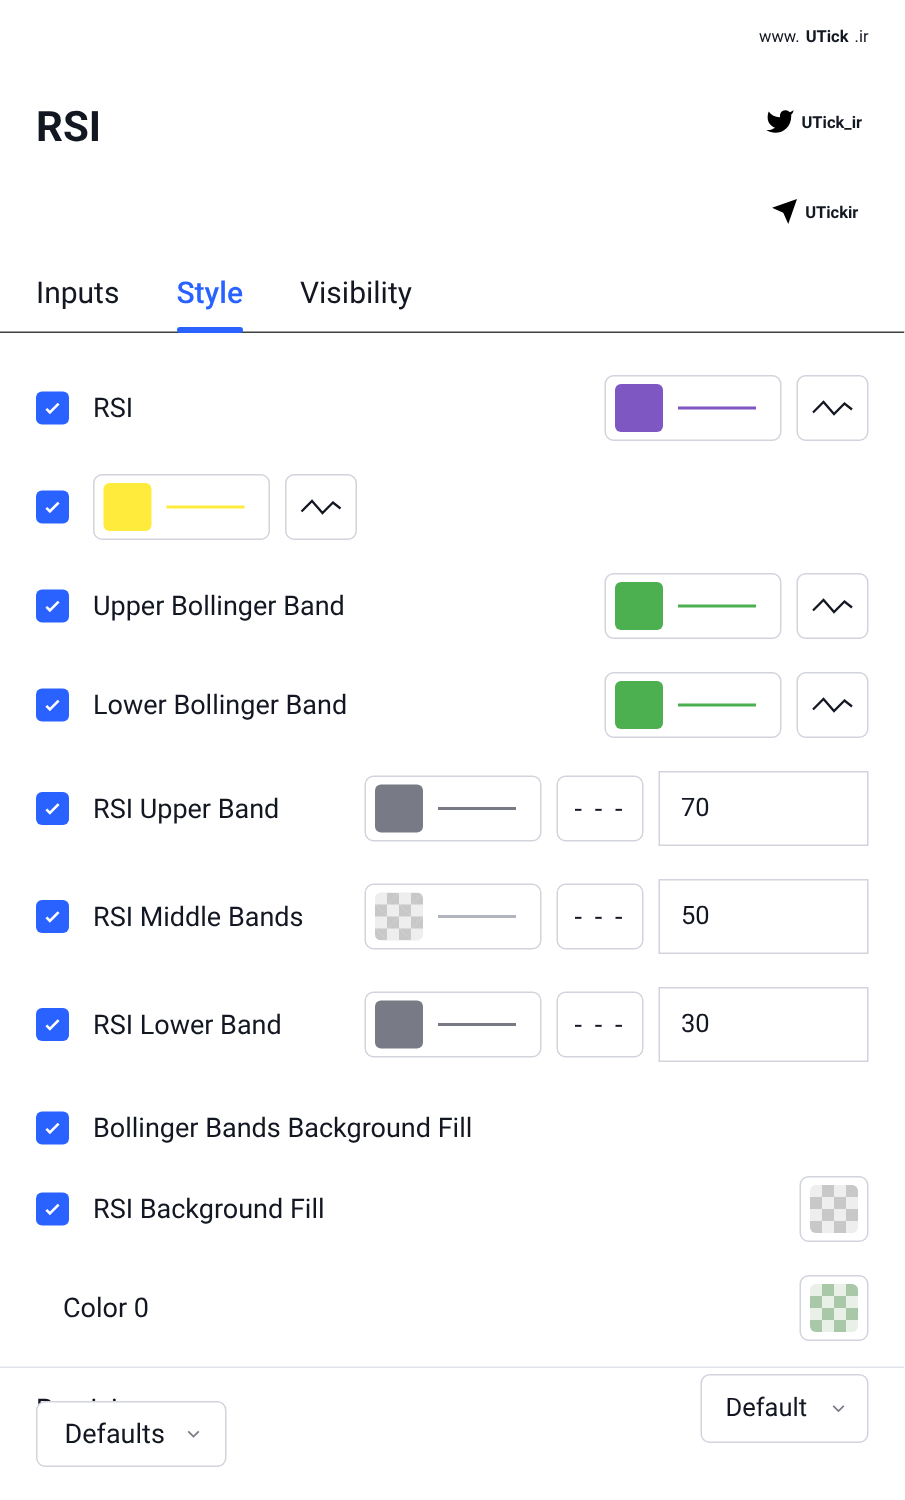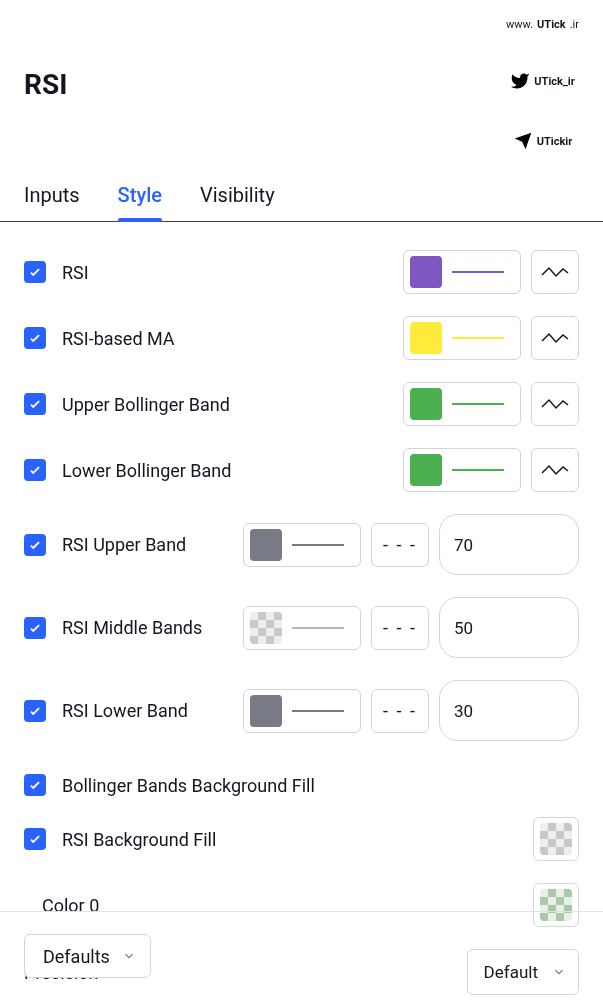--- a/index.html
+++ b/index.html
@@ -151,22 +151,22 @@
       display: flex;
       align-items: center;
       justify-content: center;
       cursor: pointer;
       font-size: 18px;
       letter-spacing: 2px;
       color: #131722;
     }
     .value-input {
       border: 1px solid #d1d4dc;
-      border-radius: 18px;
-      height: 61px;
+      border-radius: 0;
+      height: 50px;
       width: 140px;
       padding: 0 14px;
       font-size: 17px;
       color: #131722;
       font-family: inherit;
     }
     .swatch-only {
       border: 1px solid #d1d4dc;
       border-radius: 6px;
       padding: 6px;
@@ -305,21 +305,20 @@
       </div>
     </div>
   </div>
 
   <div class="row">
     <div class="checkbox">
       <svg viewBox="0 0 24 24">
           <path fill="none" stroke="#fff" stroke-width="3" d="M5 13l4 4L19 7"></path>
         </svg>
     </div>
-    <div class="label">RSI-based MA</div>
     <div class="controls">
       <div class="swatch-line">
         <div class="swatch" style="background:#FFEB3B"></div>
         <div class="line-preview line-solid" style="border-color:#FFEB3B"></div>
       </div>
       <div class="style-picker">
         <svg class="zigzag" viewBox="0 0 28 14">
             <path d="M1 10 L8 3 L15 11 L22 4 L27 8"></path>
           </svg>
       </div>

